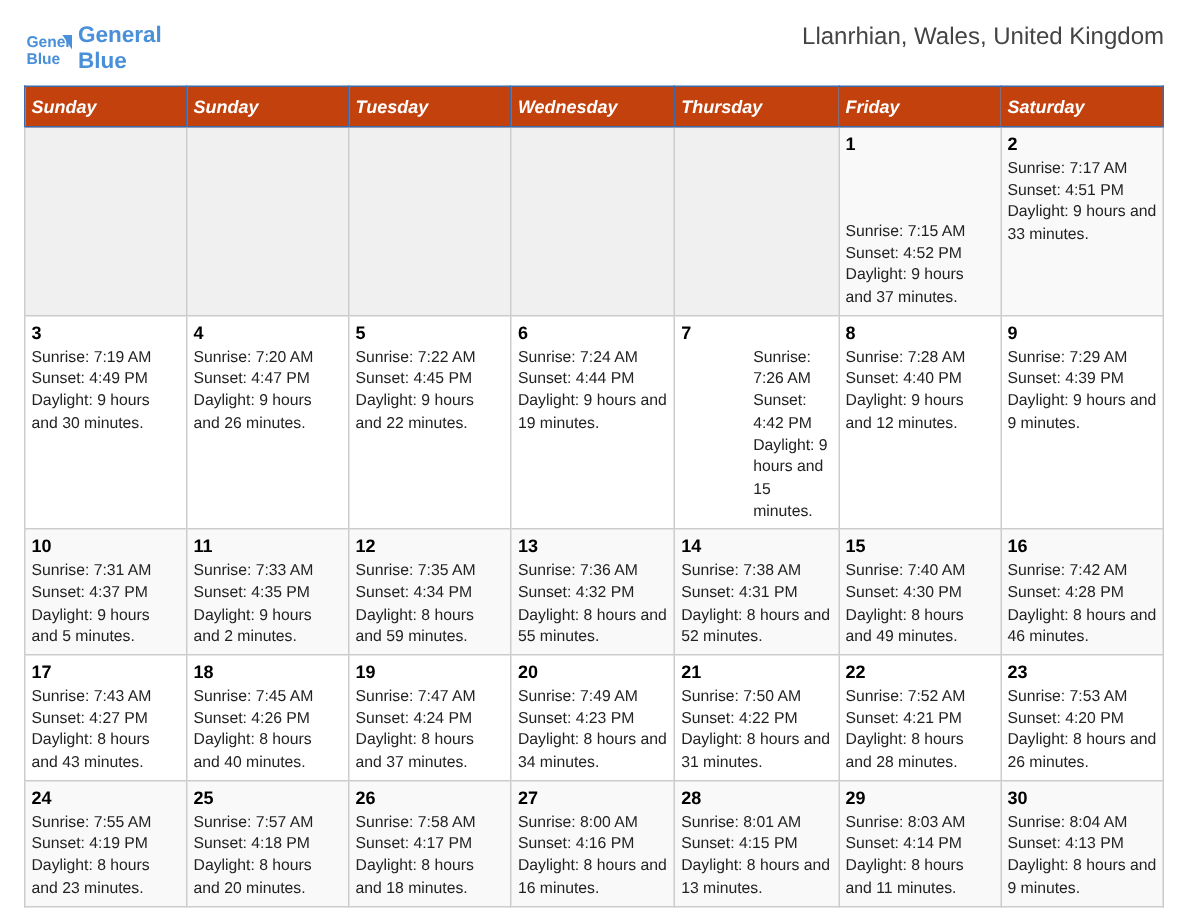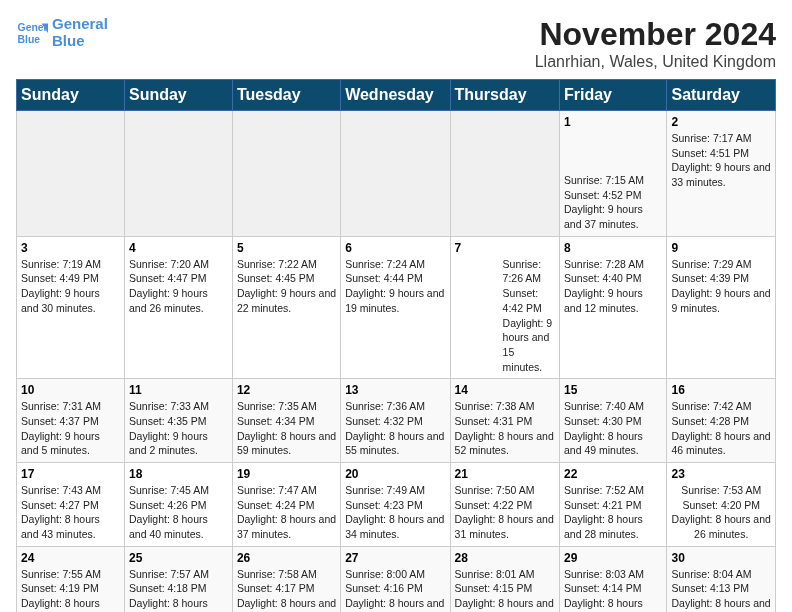--- a/index.html
+++ b/index.html
@@ -36,26 +36,27 @@
     .location-title {
       font-size: 16px;
       color: #444;
     }
     .calendar {
       width: 100%;
       border-collapse: collapse;
       font-size: 11px;
     }
     .calendar thead th {
-      background: #0c4a6e;
+      background: #c2410c;
       color: #fff;
       padding: 6px 4px;
       text-align: left;
-      font-size: 16px;
+      font-size: 12px;
       border: 1px solid #3a6aaa;
+      font-style: italic;
     }
     .calendar tbody td {
       border: 1px solid #ccc;
       vertical-align: top;
       padding: 4px;
       min-height: 80px;
       width: 110px;
       background: #fff;
     }
     .calendar tbody tr:nth-child(odd) td {
@@ -85,21 +86,20 @@
       <text x="2" y="18" font-size="13" font-weight="bold" fill="#4a90d9">General</text>
       <text x="2" y="32" font-size="13" font-weight="bold" fill="#4a90d9">Blue</text>
       <polygon points="32,8 40,8 40,20" fill="#4a90d9"></polygon>
     </svg>
     <div>
       <div style="font-size:15px;font-weight:bold;color:#4a90d9;line-height:1.1;">General</div>
       <div style="font-size:15px;font-weight:bold;color:#4a90d9;line-height:1.1;">Blue</div>
     </div>
   </div>
   <div class="title-block">
-    <div class="month-title">November 2024</div>
     <div class="location-title">Llanrhian, Wales, United Kingdom</div>
   </div>
 </div>
 
 <table class="calendar">
   <thead>
     <tr id="header-row">
         <th>Sunday</th>
         <th>Sunday</th>
         <th>Tuesday</th>
@@ -249,21 +249,21 @@
 Daylight: 8 hours and 31 minutes.</div>
         </td>
         <td>
           <span class="day-number">22</span>
           <div class="day-info" style="white-space: pre-line;">Sunrise: 7:52 AM
 Sunset: 4:21 PM
 Daylight: 8 hours and 28 minutes.</div>
         </td>
         <td>
           <span class="day-number">23</span>
-          <div class="day-info" style="white-space: pre-line; text-align: center;">Sunrise: 7:53 AM
+          <div class="day-info" style="white-space: pre-line;">Sunrise: 7:53 AM
 Sunset: 4:20 PM
 Daylight: 8 hours and 26 minutes.</div>
         </td>
       </tr>
       <tr>
         <td>
           <span class="day-number">24</span>
           <div class="day-info" style="white-space: pre-line;">Sunrise: 7:55 AM
 Sunset: 4:19 PM
 Daylight: 8 hours and 23 minutes.</div>

